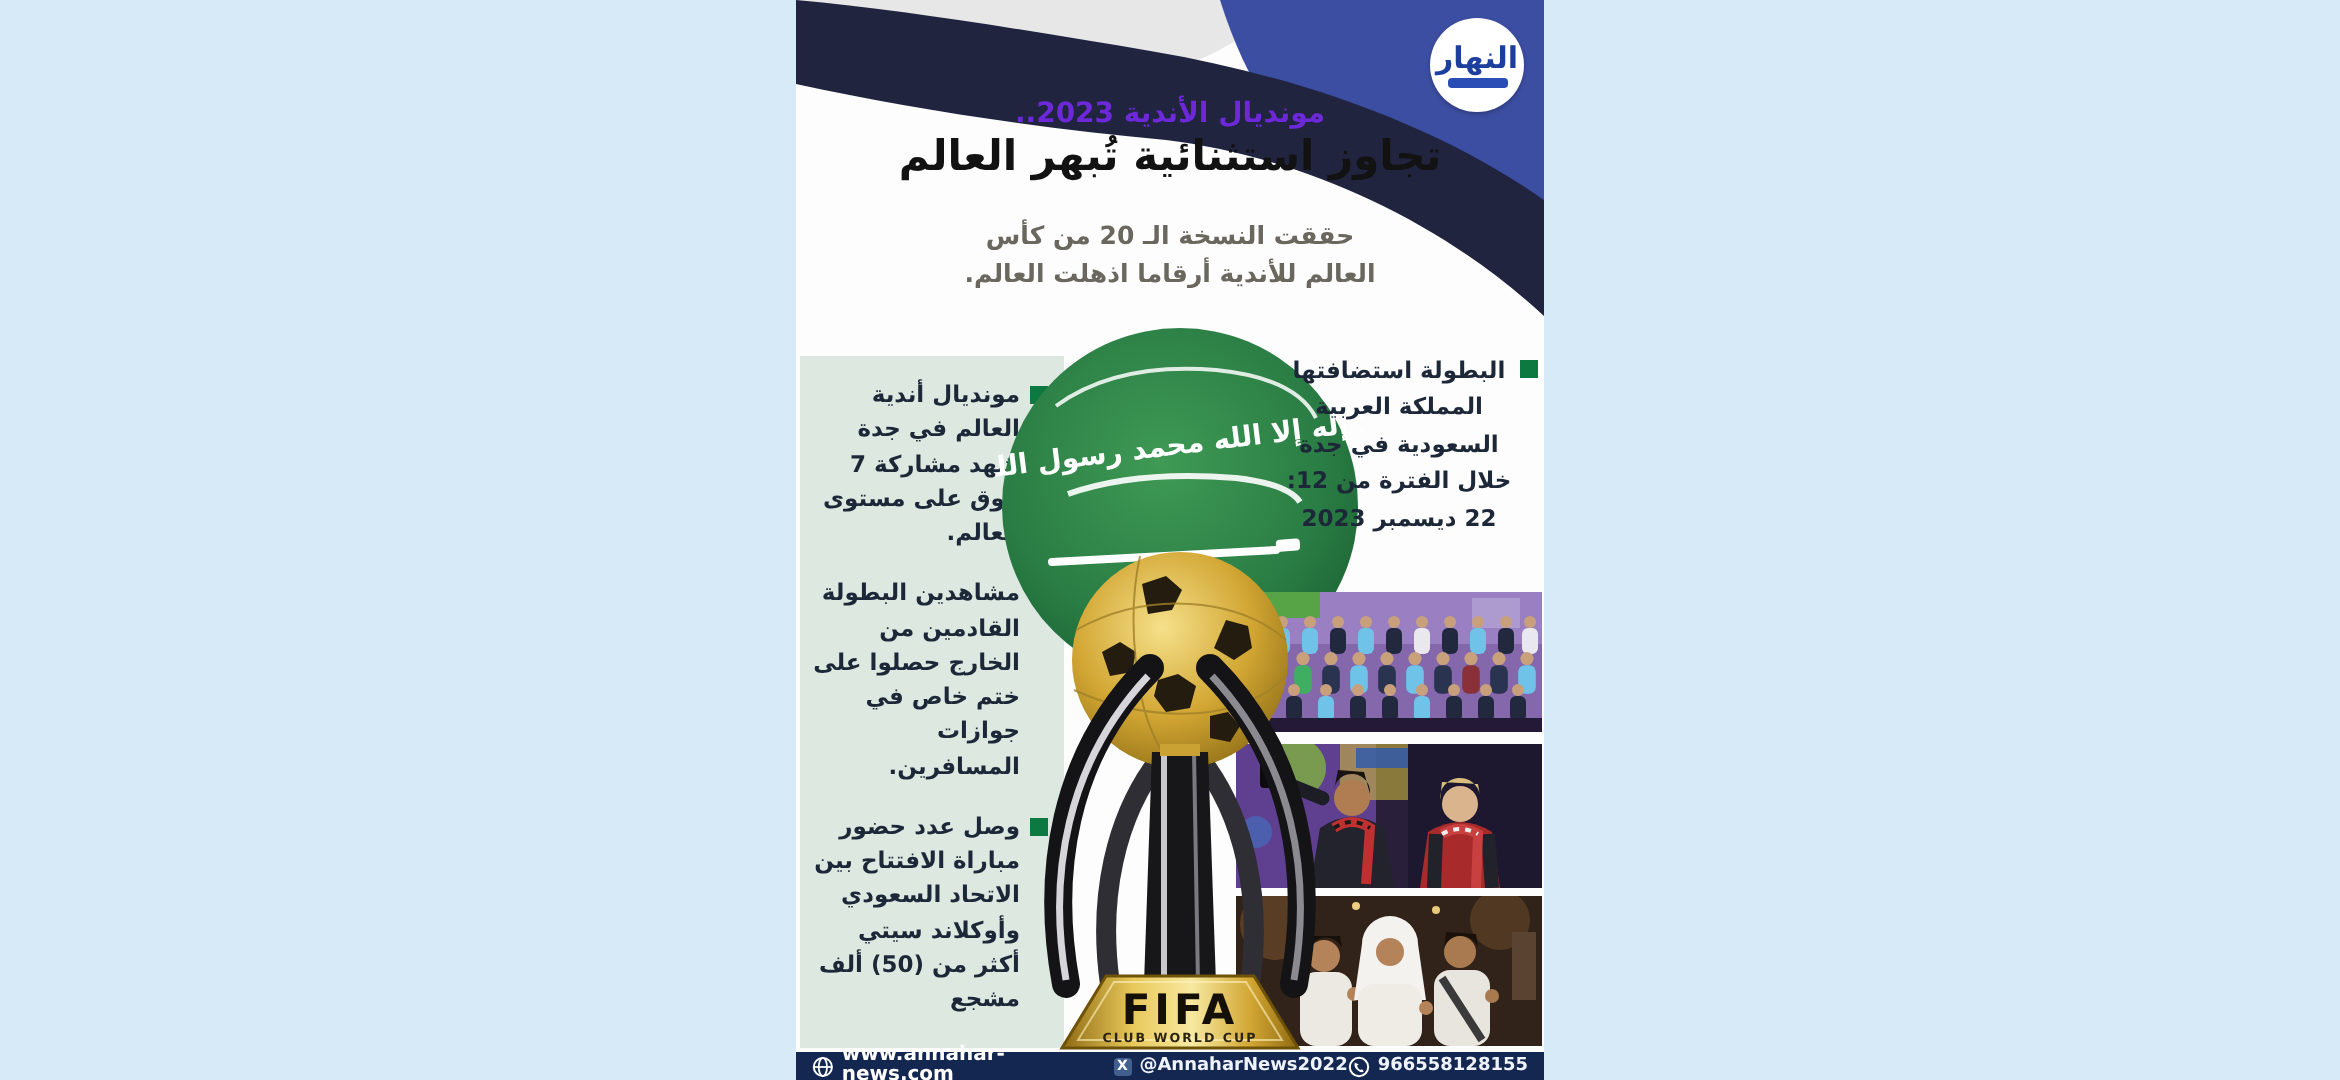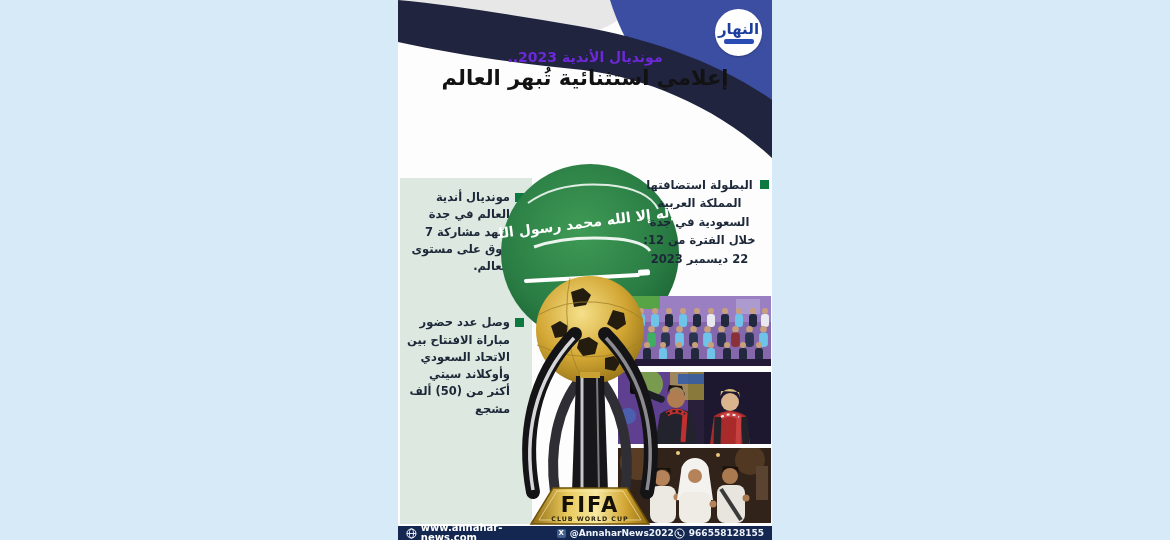--- a/index.html
+++ b/index.html
@@ -61,29 +61,32 @@
     </svg>
 
     <div class="logo">
       <div class="logo-circle">
         <span class="logo-text">النهار</span>
         <span class="logo-bar"></span>
       </div>
     </div>
 
     <div class="tagline" dir="rtl">مونديال الأندية 2023..</div>
-    <h1 class="main-title" dir="rtl">إعلامي استثنائية تُبهر العالم</h1>
+    <h1 class="main-title" dir="rtl">تجاوز استثنائية تُبهر العالم</h1>
+    <p class="subtitle" dir="rtl">حققت النسخة الـ 20 من كأس
+العالم للأندية أرقاما اذهلت العالم.</p>
 
     <aside class="green-panel">
       <div class="bullet">
         <span class="sq"></span>
         <p>مونديال أندية العالم في جدة شهد مشاركة 7 فوق على مستوى العالم.</p>
       </div>
       <div class="bullet">
         <span class="sq"></span>
+        <p>مشاهدين البطولة القادمين من الخارج حصلوا على ختم خاص في جوازات المسافرين.</p>
       </div>
       <div class="bullet">
         <span class="sq"></span>
         <p>وصل عدد حضور مباراة الافتتاح بين الاتحاد السعودي وأوكلاند سيتي أكثر من (50) ألف مشجع</p>
       </div>
     </aside>
 
     <div class="right-note">
       <span class="sq"></span>
       <p>البطولة استضافتها المملكة العربية السعودية في جدة خلال الفترة من 12: 22 ديسمبر 2023</p>

